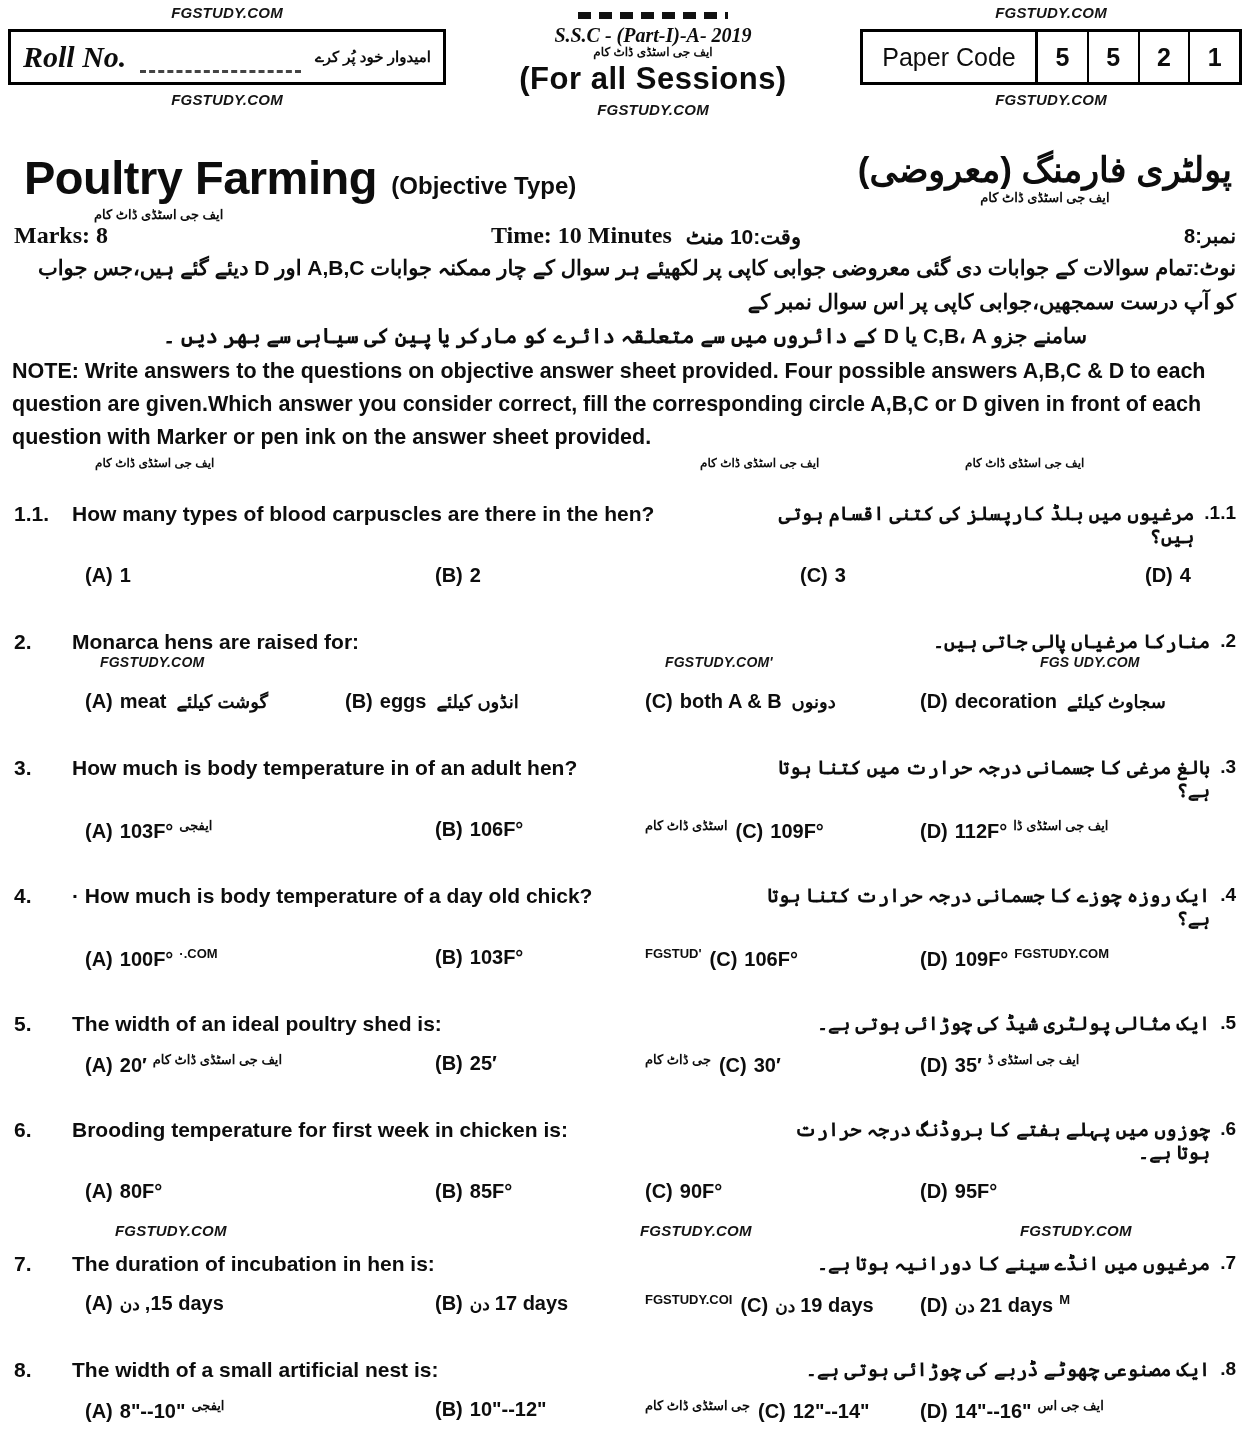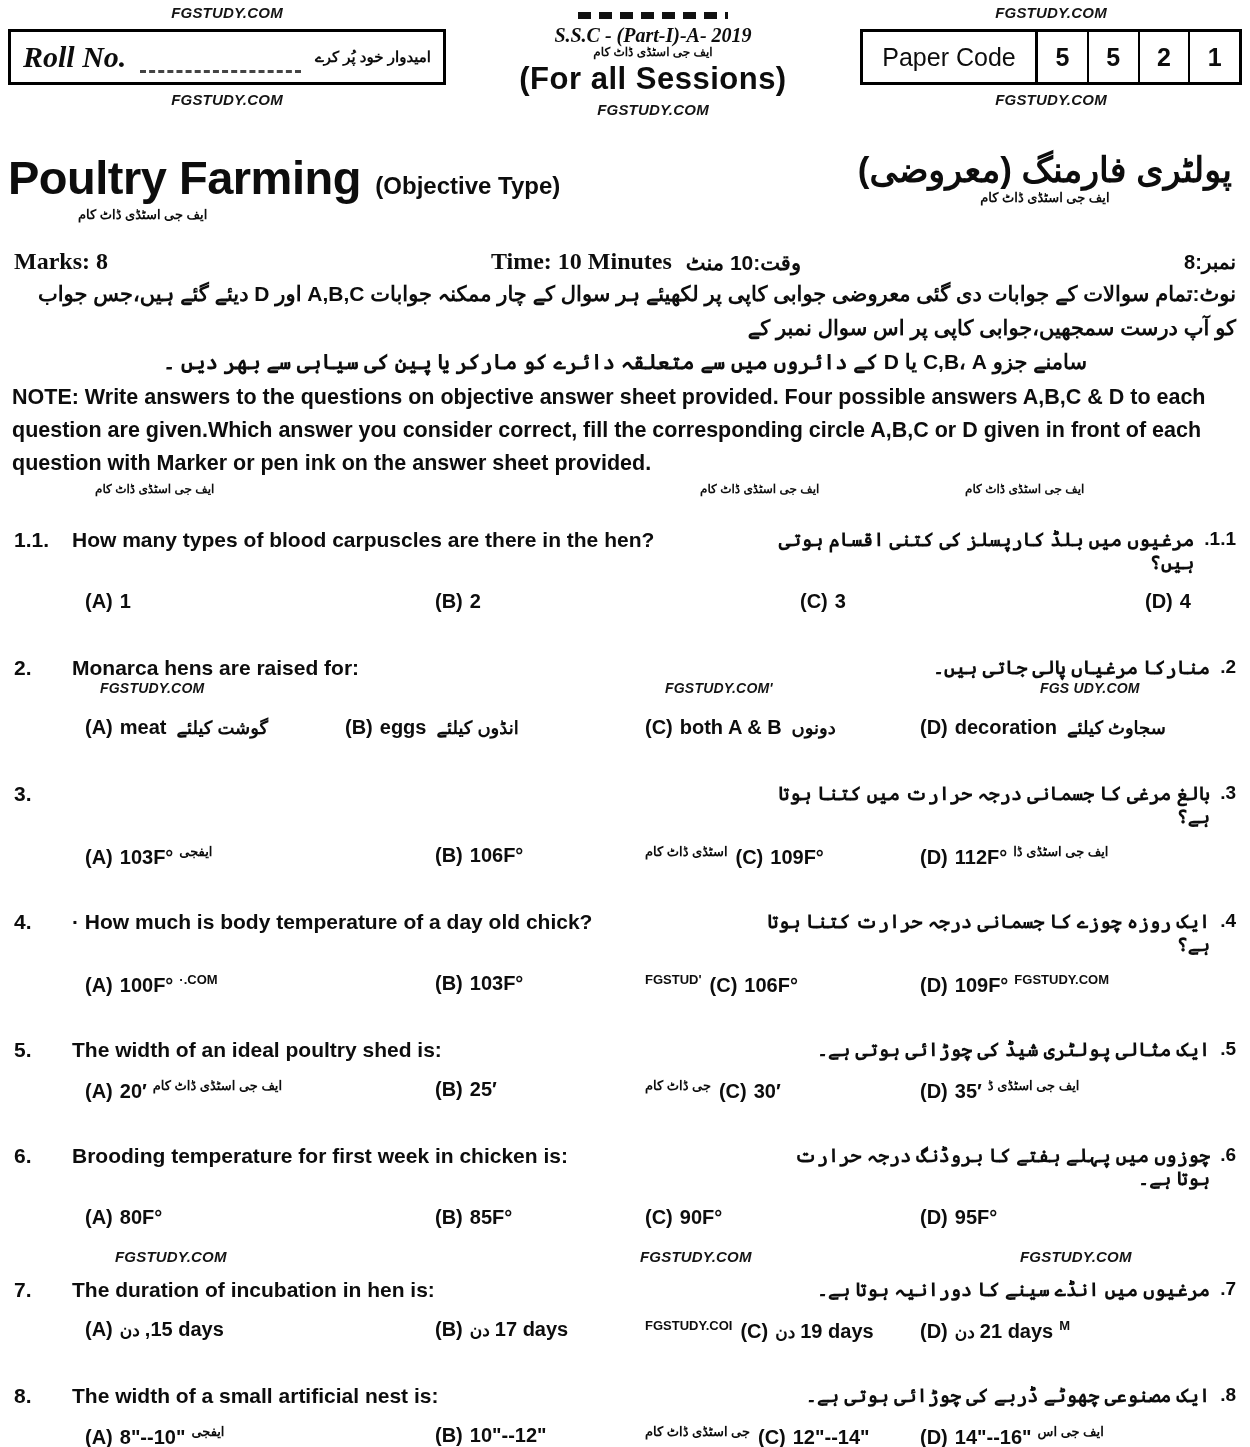--- a/index.html
+++ b/index.html
@@ -24,30 +24,30 @@
   .h-center .wm{display:block;margin-top:4px;}
   .h-right{width:382px;text-align:center;}
   .pc-table{display:flex;border:3px solid #000;height:50px;margin:8px 0 6px 0;}
   .pc-label{flex:0 0 172px;display:flex;align-items:center;justify-content:center;
             border-right:3px solid #000;font-weight:400;font-size:25px;}
   .pc-cell{flex:1;display:flex;align-items:center;justify-content:center;
            border-right:2px solid #000;font-weight:800;font-size:25px;}
   .pc-cell:last-child{border-right:none;}
 
   
-  .title-row{display:flex;justify-content:space-between;align-items:flex-start;padding:10px 12px 0 8px;}
+  .title-row{display:flex;justify-content:space-between;align-items:flex-start;padding:10px 12px 0 24px;}
   .title-en .main{font-size:47px;font-weight:800;letter-spacing:-.5px;}
   .title-en .obj{font-size:24px;font-weight:800;margin-left:10px;}
   .title-wm-ur{font-size:13px;font-weight:700;margin:2px 0 0 70px;}
   .title-ur-wrap{text-align:center;padding-right:6px;}
   .title-ur{font-size:35px;font-weight:800;}
   .title-ur-wm{font-size:13px;font-weight:700;margin-top:0;}
 
   
-  .info-row{display:flex;align-items:baseline;padding:0 14px;margin-top:26px;}
+  .info-row{display:flex;align-items:baseline;padding:0 14px;}
   .marks{font-family:"Liberation Serif",serif;font-weight:700;font-size:24px;}
   .time-group{margin-left:auto;margin-right:auto;display:flex;gap:14px;align-items:flex-end;}
   .time{font-family:"Liberation Serif",serif;font-weight:700;font-size:24px;}
   .time-ur{font-weight:700;font-size:21px;}
   .num-ur{font-weight:700;font-size:20px;}
 
   
   .urdu-note{direction:rtl;font-weight:700;font-size:21px;line-height:34px;padding:2px 14px 0 14px;text-align:right;}
   .urdu-note .l2{text-align:center;}
   .en-note{font-weight:700;font-size:21.5px;line-height:33px;padding:2px 28px 0 12px;}
@@ -181,20 +181,21 @@
   <div class="opts q2p">
     <span class="opt c1"><span class="letter">(A)</span><span class="val auto">meat</span><span class="post-u auto" dir="rtl">گوشت کیلئے</span></span>
     <span class="opt c2"><span class="letter">(B)</span><span class="val auto">eggs</span><span class="post-u auto" dir="rtl">انڈوں کیلئے</span></span>
     <span class="opt c3"><span class="letter">(C)</span><span class="val auto">both A &amp; B</span><span class="post-u auto" dir="rtl">دونوں</span></span>
     <span class="opt c4"><span class="letter">(D)</span><span class="val auto">decoration</span><span class="post-u auto" dir="rtl">سجاوٹ کیلئے</span></span>
   </div>
 
   <div class="q">
     <div class="q-en">
       <span class="q-num">3.</span>
+      <span class="q-text">How much is body temperature in of an adult hen?</span>
     </div>
     <div class="q-ur" dir="rtl">
       <span>3.</span>
       <span>بالغ مرغی کا جسمانی درجہ حرارت میں کتنا ہوتا ہے؟</span>
     </div>
   </div>
   <div class="opts">
     <span class="opt c1"><span class="letter">(A)</span><span class="val auto">103F°</span><span class="post-wm auto">ایفجی</span></span>
     <span class="opt c2"><span class="letter">(B)</span><span class="val auto">106F°</span></span>
     <span class="opt c3"><span class="pre-wm auto">اسٹڈی ڈاٹ کام</span><span class="letter">(C)</span><span class="val auto">109F°</span></span>

